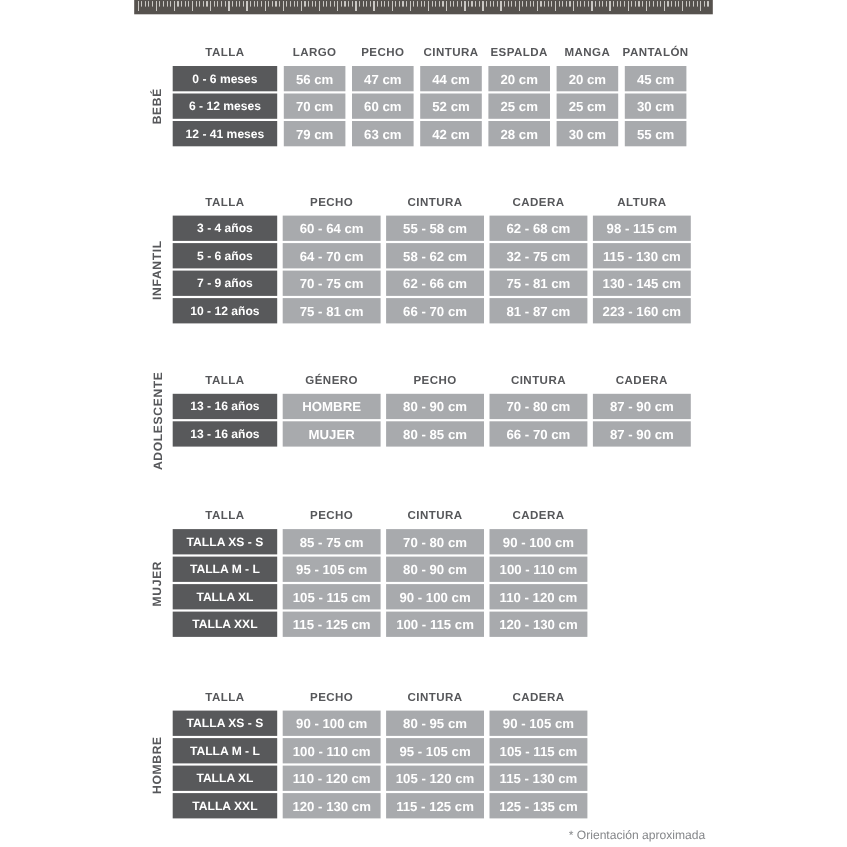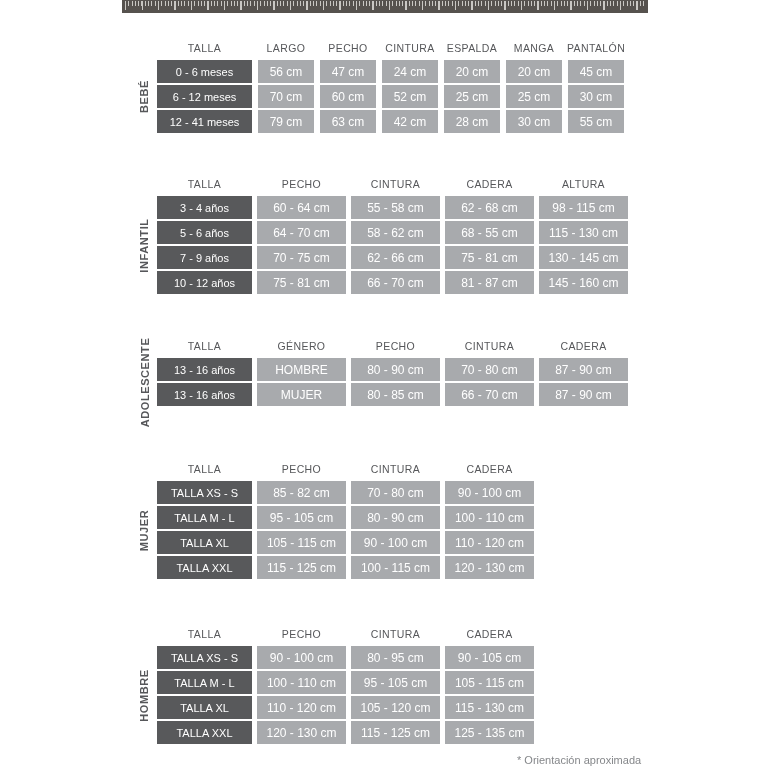--- a/index.html
+++ b/index.html
@@ -18,21 +18,21 @@
   }
 
   
   .ruler{position:absolute;left:122px;top:0;width:526px;height:13px;background:var(--ruler-bg);}
   .ruler .ticks-minor{position:absolute;left:3px;right:2px;top:1px;height:5px;
     background:repeating-linear-gradient(90deg,var(--tick) 0 1px,transparent 1px 3.3px);}
   .ruler .ticks-major{position:absolute;left:3px;right:2px;top:1px;height:9px;
     background:repeating-linear-gradient(90deg,var(--tick) 0 1.2px,transparent 1.2px 16.5px);}
 
   
-  .size-table{position:absolute;display:grid;row-gap:2px;grid-auto-rows:23px;grid-template-rows:21px;}
+  .size-table{position:absolute;display:grid;row-gap:2px;grid-auto-rows:23px;grid-template-rows:21px;font-weight:bold;}
   .sec0{left:157px;top:37px; grid-template-columns:95px repeat(6,56px);column-gap:6px;}
   .sec1{left:157px;top:173px;grid-template-columns:95px repeat(4,89px);column-gap:5px;}
   .sec2{left:157px;top:335px;grid-template-columns:95px repeat(4,89px);column-gap:5px;}
   .sec3{left:157px;top:458px;grid-template-columns:95px repeat(3,89px);column-gap:5px;}
   .sec4{left:157px;top:623px;grid-template-columns:95px repeat(3,89px);column-gap:5px;}
 
   .hcell{display:flex;align-items:center;justify-content:center;
     font-size:10.5px;letter-spacing:.4px;color:var(--header-text);}
   .rlabel{background:var(--dark-cell);color:var(--cell-text);display:flex;align-items:center;
     justify-content:center;font-size:11px;}
@@ -71,21 +71,21 @@
       <div class="hcell">TALLA</div>
       <div class="hcell">LARGO</div>
       <div class="hcell">PECHO</div>
       <div class="hcell">CINTURA</div>
       <div class="hcell">ESPALDA</div>
       <div class="hcell">MANGA</div>
       <div class="hcell">PANTALÓN</div>
       <div class="rlabel">0 - 6 meses</div>
       <div class="vcell">56 cm</div>
       <div class="vcell">47 cm</div>
-      <div class="vcell">24 cm</div>
+      <div class="vcell">44 cm</div>
       <div class="vcell">20 cm</div>
       <div class="vcell">20 cm</div>
       <div class="vcell">45 cm</div>
       <div class="rlabel">6 - 12 meses</div>
       <div class="vcell">70 cm</div>
       <div class="vcell">60 cm</div>
       <div class="vcell">52 cm</div>
       <div class="vcell">25 cm</div>
       <div class="vcell">25 cm</div>
       <div class="vcell">30 cm</div>
@@ -104,32 +104,32 @@
       <div class="hcell">CADERA</div>
       <div class="hcell">ALTURA</div>
       <div class="rlabel">3 - 4 años</div>
       <div class="vcell">60 - 64 cm</div>
       <div class="vcell">55 - 58 cm</div>
       <div class="vcell">62 - 68 cm</div>
       <div class="vcell">98 - 115 cm</div>
       <div class="rlabel">5 - 6 años</div>
       <div class="vcell">64 - 70 cm</div>
       <div class="vcell">58 - 62 cm</div>
-      <div class="vcell">68 - 55 cm</div>
+      <div class="vcell">32 - 75 cm</div>
       <div class="vcell">115 - 130 cm</div>
       <div class="rlabel">7 - 9 años</div>
       <div class="vcell">70 - 75 cm</div>
       <div class="vcell">62 - 66 cm</div>
       <div class="vcell">75 - 81 cm</div>
       <div class="vcell">130 - 145 cm</div>
       <div class="rlabel">10 - 12 años</div>
       <div class="vcell">75 - 81 cm</div>
       <div class="vcell">66 - 70 cm</div>
       <div class="vcell">81 - 87 cm</div>
-      <div class="vcell">145 - 160 cm</div>
+      <div class="vcell">223 - 160 cm</div>
     </section>
   <section class="size-table sec2">
       <div class="hcell">TALLA</div>
       <div class="hcell">GÉNERO</div>
       <div class="hcell">PECHO</div>
       <div class="hcell">CINTURA</div>
       <div class="hcell">CADERA</div>
       <div class="rlabel">13 - 16 años</div>
       <div class="vcell">HOMBRE</div>
       <div class="vcell">80 - 90 cm</div>
@@ -140,21 +140,21 @@
       <div class="vcell">80 - 85 cm</div>
       <div class="vcell">66 - 70 cm</div>
       <div class="vcell">87 - 90 cm</div>
     </section>
   <section class="size-table sec3">
       <div class="hcell">TALLA</div>
       <div class="hcell">PECHO</div>
       <div class="hcell">CINTURA</div>
       <div class="hcell">CADERA</div>
       <div class="rlabel">TALLA XS - S</div>
-      <div class="vcell">85 - 82 cm</div>
+      <div class="vcell">85 - 75 cm</div>
       <div class="vcell">70 - 80 cm</div>
       <div class="vcell">90 - 100 cm</div>
       <div class="rlabel">TALLA M - L</div>
       <div class="vcell">95 - 105 cm</div>
       <div class="vcell">80 - 90 cm</div>
       <div class="vcell">100 - 110 cm</div>
       <div class="rlabel">TALLA XL</div>
       <div class="vcell">105 - 115 cm</div>
       <div class="vcell">90 - 100 cm</div>
       <div class="vcell">110 - 120 cm</div>

